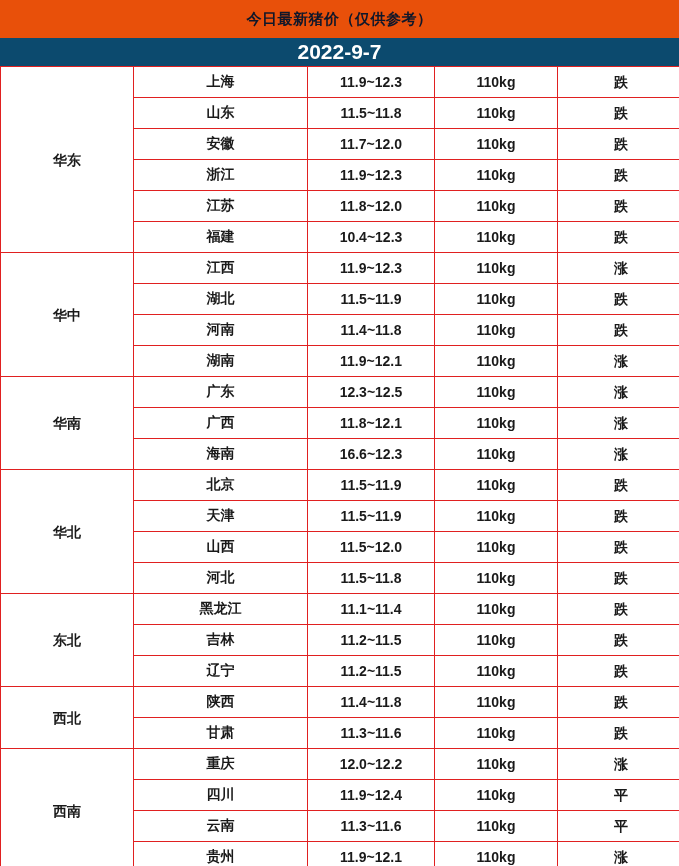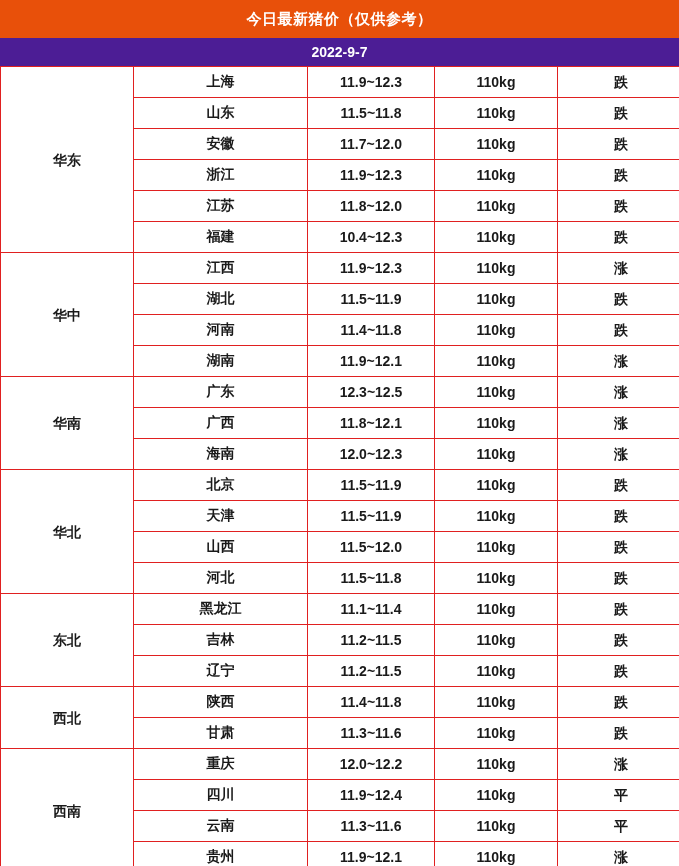--- a/index.html
+++ b/index.html
@@ -15,33 +15,33 @@
   }
   .sheet {
     width: 679px;
     height: 866px;
     box-sizing: border-box;
     display: flex;
     flex-direction: column;
   }
   .title-bar {
     background: #e8500a;
-    color: #ffffff;
+    color: #0f172a;
     font-weight: bold;
     font-size: 15px;
     text-align: center;
     height: 38px;
     line-height: 38px;
     letter-spacing: 0.5px;
   }
   .date-bar {
-    background: #4c1d95;
+    background: #0c4a6e;
     color: #ffffff;
     font-weight: bold;
-    font-size: 14px;
+    font-size: 21px;
     text-align: center;
     height: 28px;
     line-height: 28px;
   }
   table.price {
     border-collapse: collapse;
     width: 679px;
     table-layout: fixed;
     flex: 1;
   }
@@ -160,21 +160,21 @@
           <td class="trend up">涨</td>
         </tr>
         <tr>
           <td class="province">广西</td>
           <td class="range">11.8~12.1</td>
           <td class="weight">110kg</td>
           <td class="trend up">涨</td>
         </tr>
         <tr>
           <td class="province">海南</td>
-          <td class="range">12.0~12.3</td>
+          <td class="range">16.6~12.3</td>
           <td class="weight">110kg</td>
           <td class="trend up">涨</td>
         </tr>
         <tr>
           <td class="region" rowspan="4">华北</td>
           <td class="province">北京</td>
           <td class="range">11.5~11.9</td>
           <td class="weight">110kg</td>
           <td class="trend down">跌</td>
         </tr>

